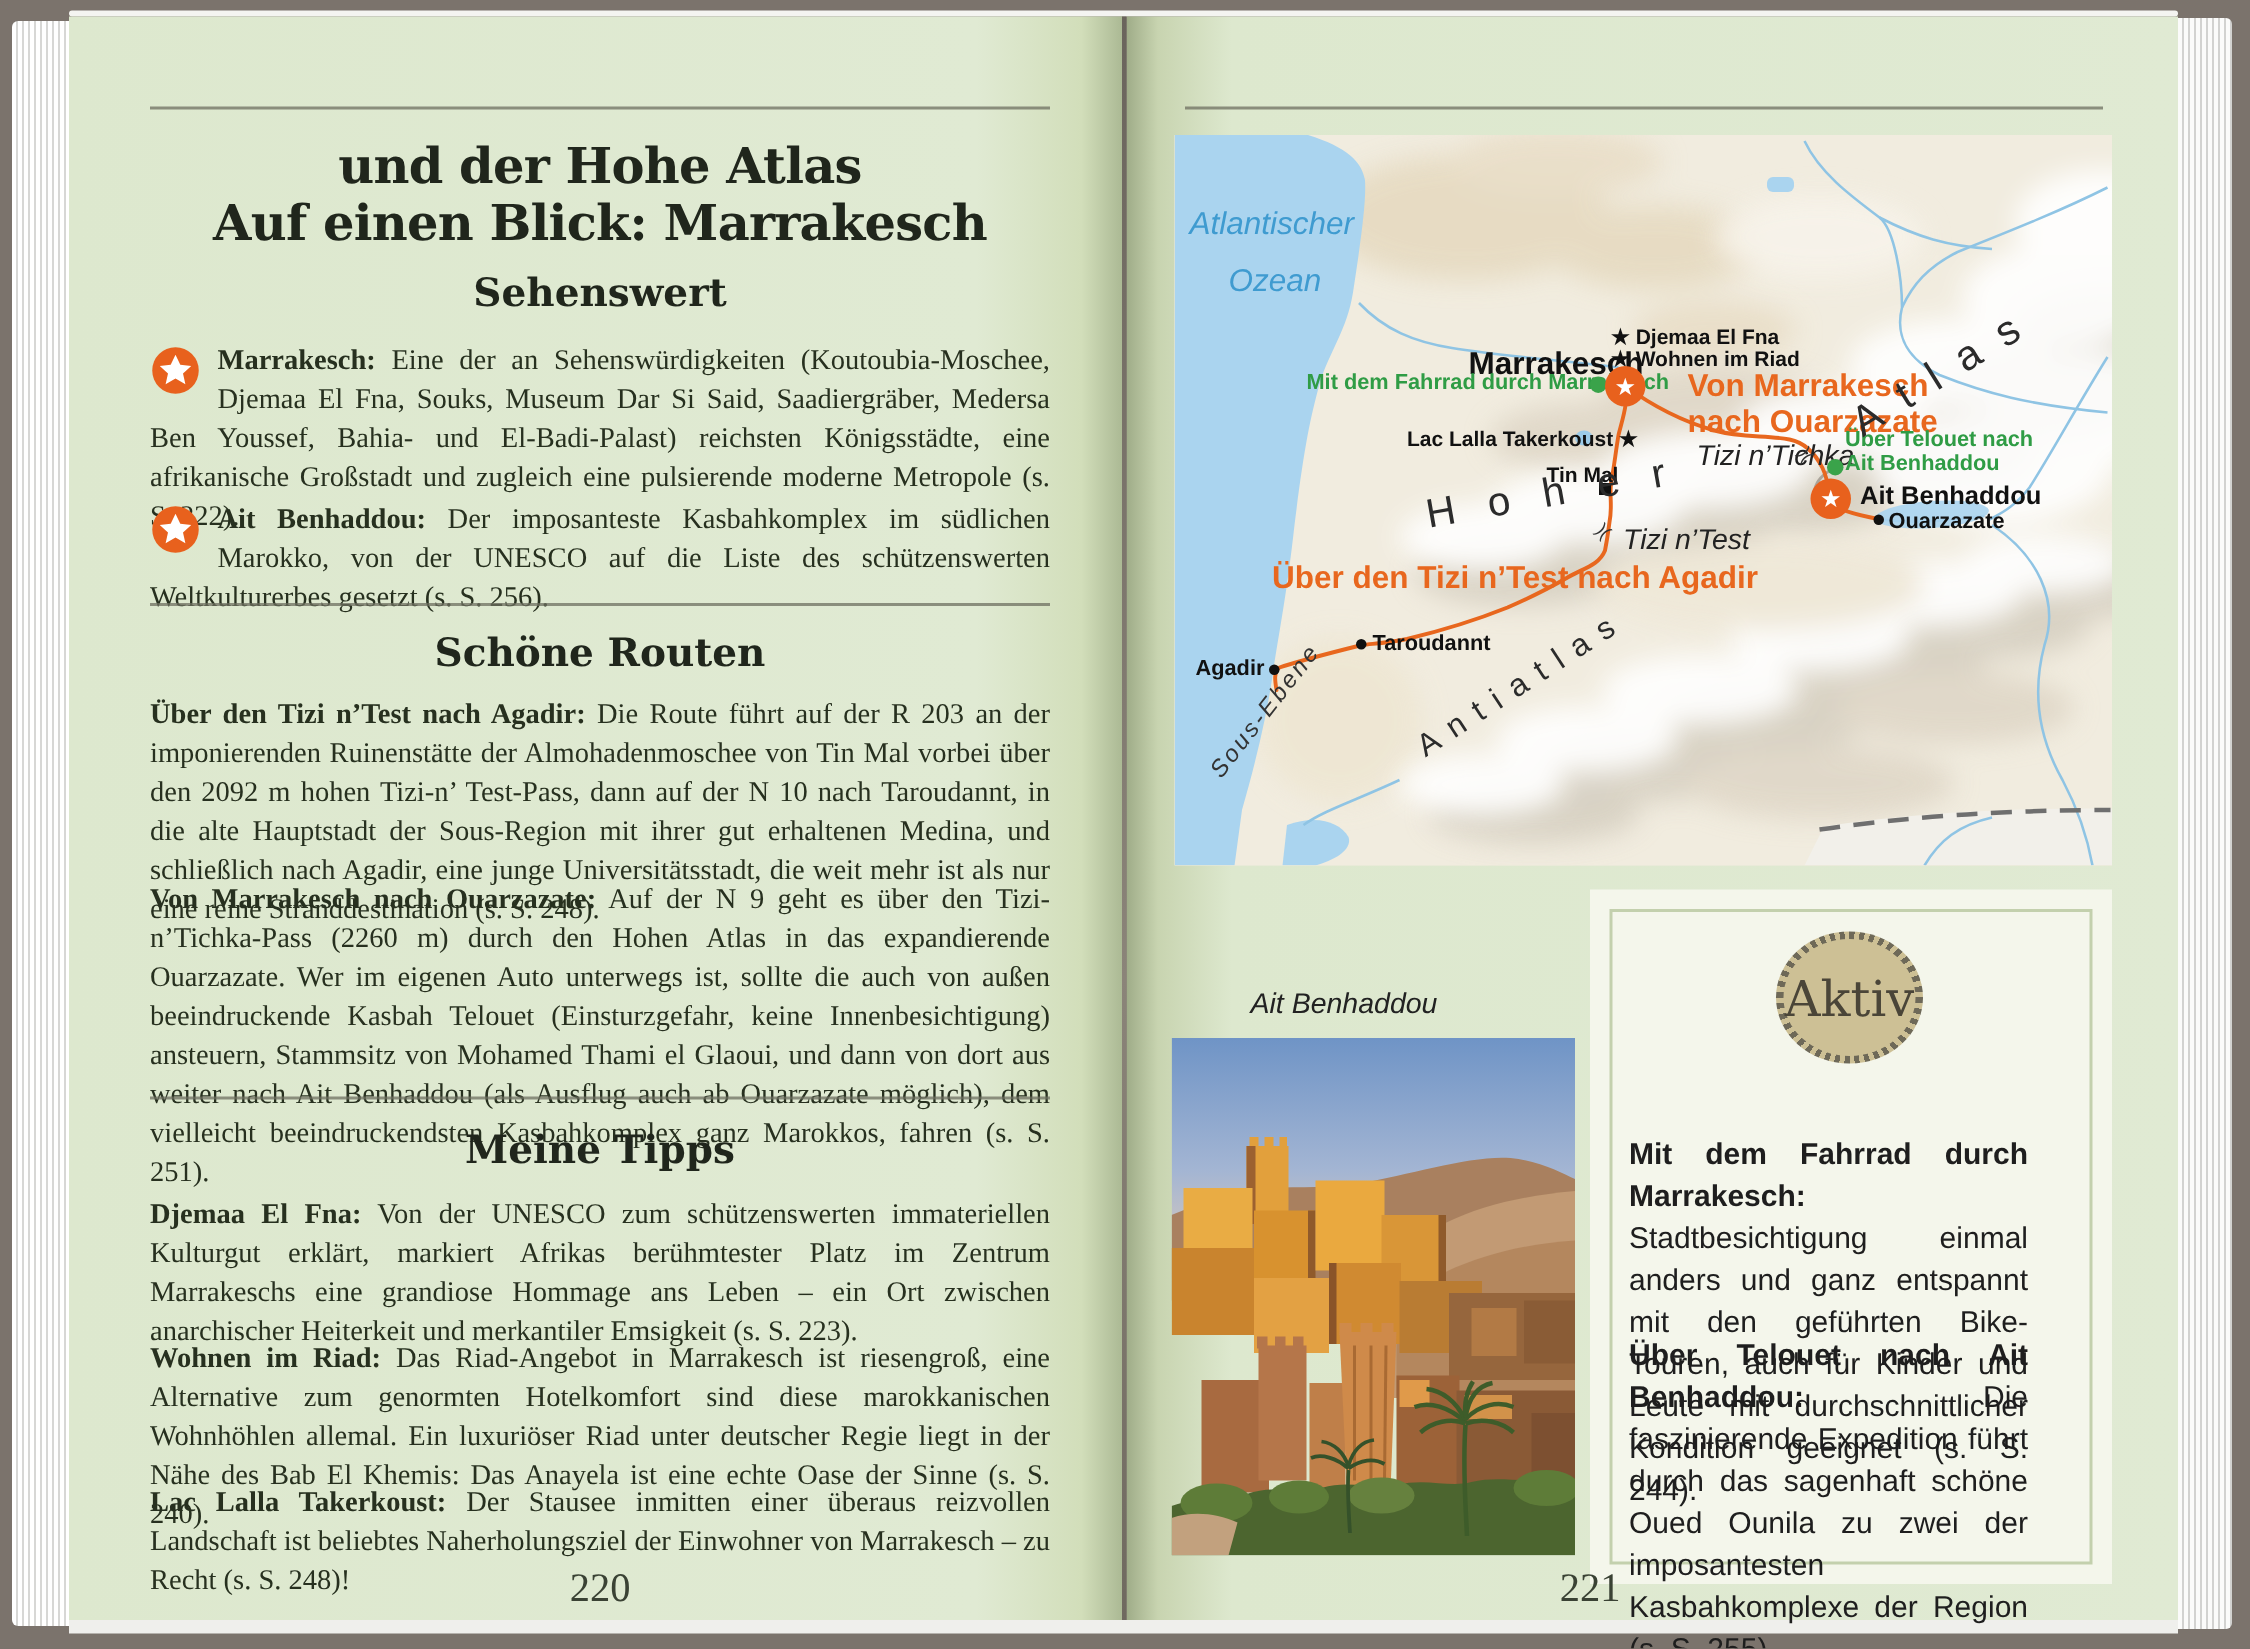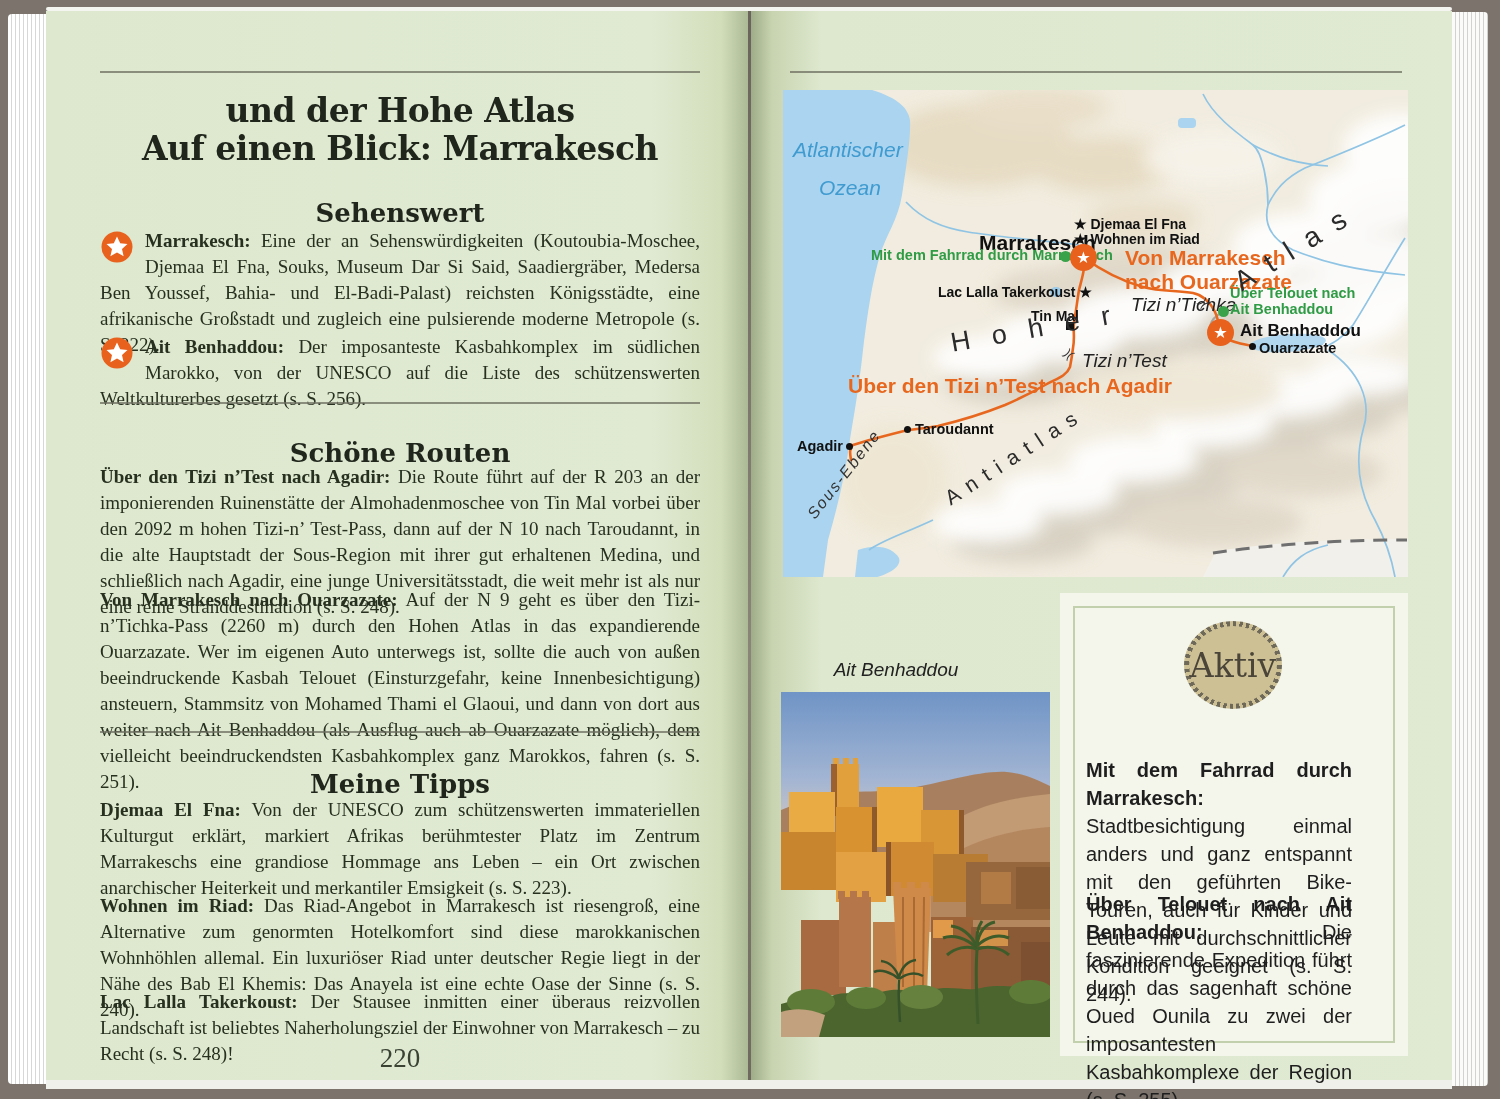--- a/index.html
+++ b/index.html
@@ -22,21 +22,21 @@
     background:linear-gradient(90deg,#9fac88 0%,#c8d4b0 3%,#dde8ce 10%,#e0ead3 100%);}
   .spine{left:748px;top:11px;width:3px;height:1069px;
     background:linear-gradient(180deg,#6a645c,#8b8479 60%,#6f695f);}
 
   .rule{height:2px;background:#6e6f60;opacity:.75;}
 
   
   .title{width:600px;text-align:center;font-family:"DejaVu Serif",serif;font-weight:bold;
          font-size:33px;line-height:1.16;letter-spacing:-0.5px;color:#20261c;}
   .h-sec{width:600px;text-align:center;font-family:"DejaVu Serif",serif;font-weight:bold;
-         font-size:26px;color:#20261c;margin-top:17px;}
+         font-size:26px;color:#20261c;}
   .para{width:600px;font-size:19px;line-height:26px;text-align:justify;color:#27301f;}
   .para b{font-weight:bold;}
   .star-bullet{float:left;width:35px;height:34px;margin:2px 10px 0 0;}
   .pgnum{width:600px;text-align:center;font-size:27px;color:#3a4234;}
 
   
   #map{left:783px;top:90px;width:625px;height:487px;background:#f1ecdf;overflow:hidden;}
   #map svg{position:absolute;left:0;top:0;}
   .ml{position:absolute;font-family:"Liberation Sans",sans-serif;white-space:nowrap;}
   .ml-ocean{color:#3f9bd0;font-style:italic;font-size:21px;}
@@ -374,14 +374,15 @@
       <div class="core">Aktiv</div>
     </div>
     <div class="tip" style="top:163px;">
       <b>Mit dem Fahrrad durch Marrakesch:</b><span> Stadtbesichtigung einmal anders und ganz entspannt mit den geführten Bike-Touren, auch für Kinder und Leute mit durchschnittlicher Kondition geeignet (s. S. 244).</span>
     </div>
     <div class="tip" style="top:297px;">
       <b>Über Telouet nach Ait Benhaddou:</b><span> Die faszinierende Expedition führt durch das sagenhaft schöne Oued Ounila zu zwei der imposantesten Kasbahkomplexe der Region (s. S. 255).</span>
     </div>
   </div>
 
+  <div class="abs pgnum" style="left:760px;top:1043px;">221</div>
 
 </div>
 
 </body></html>

